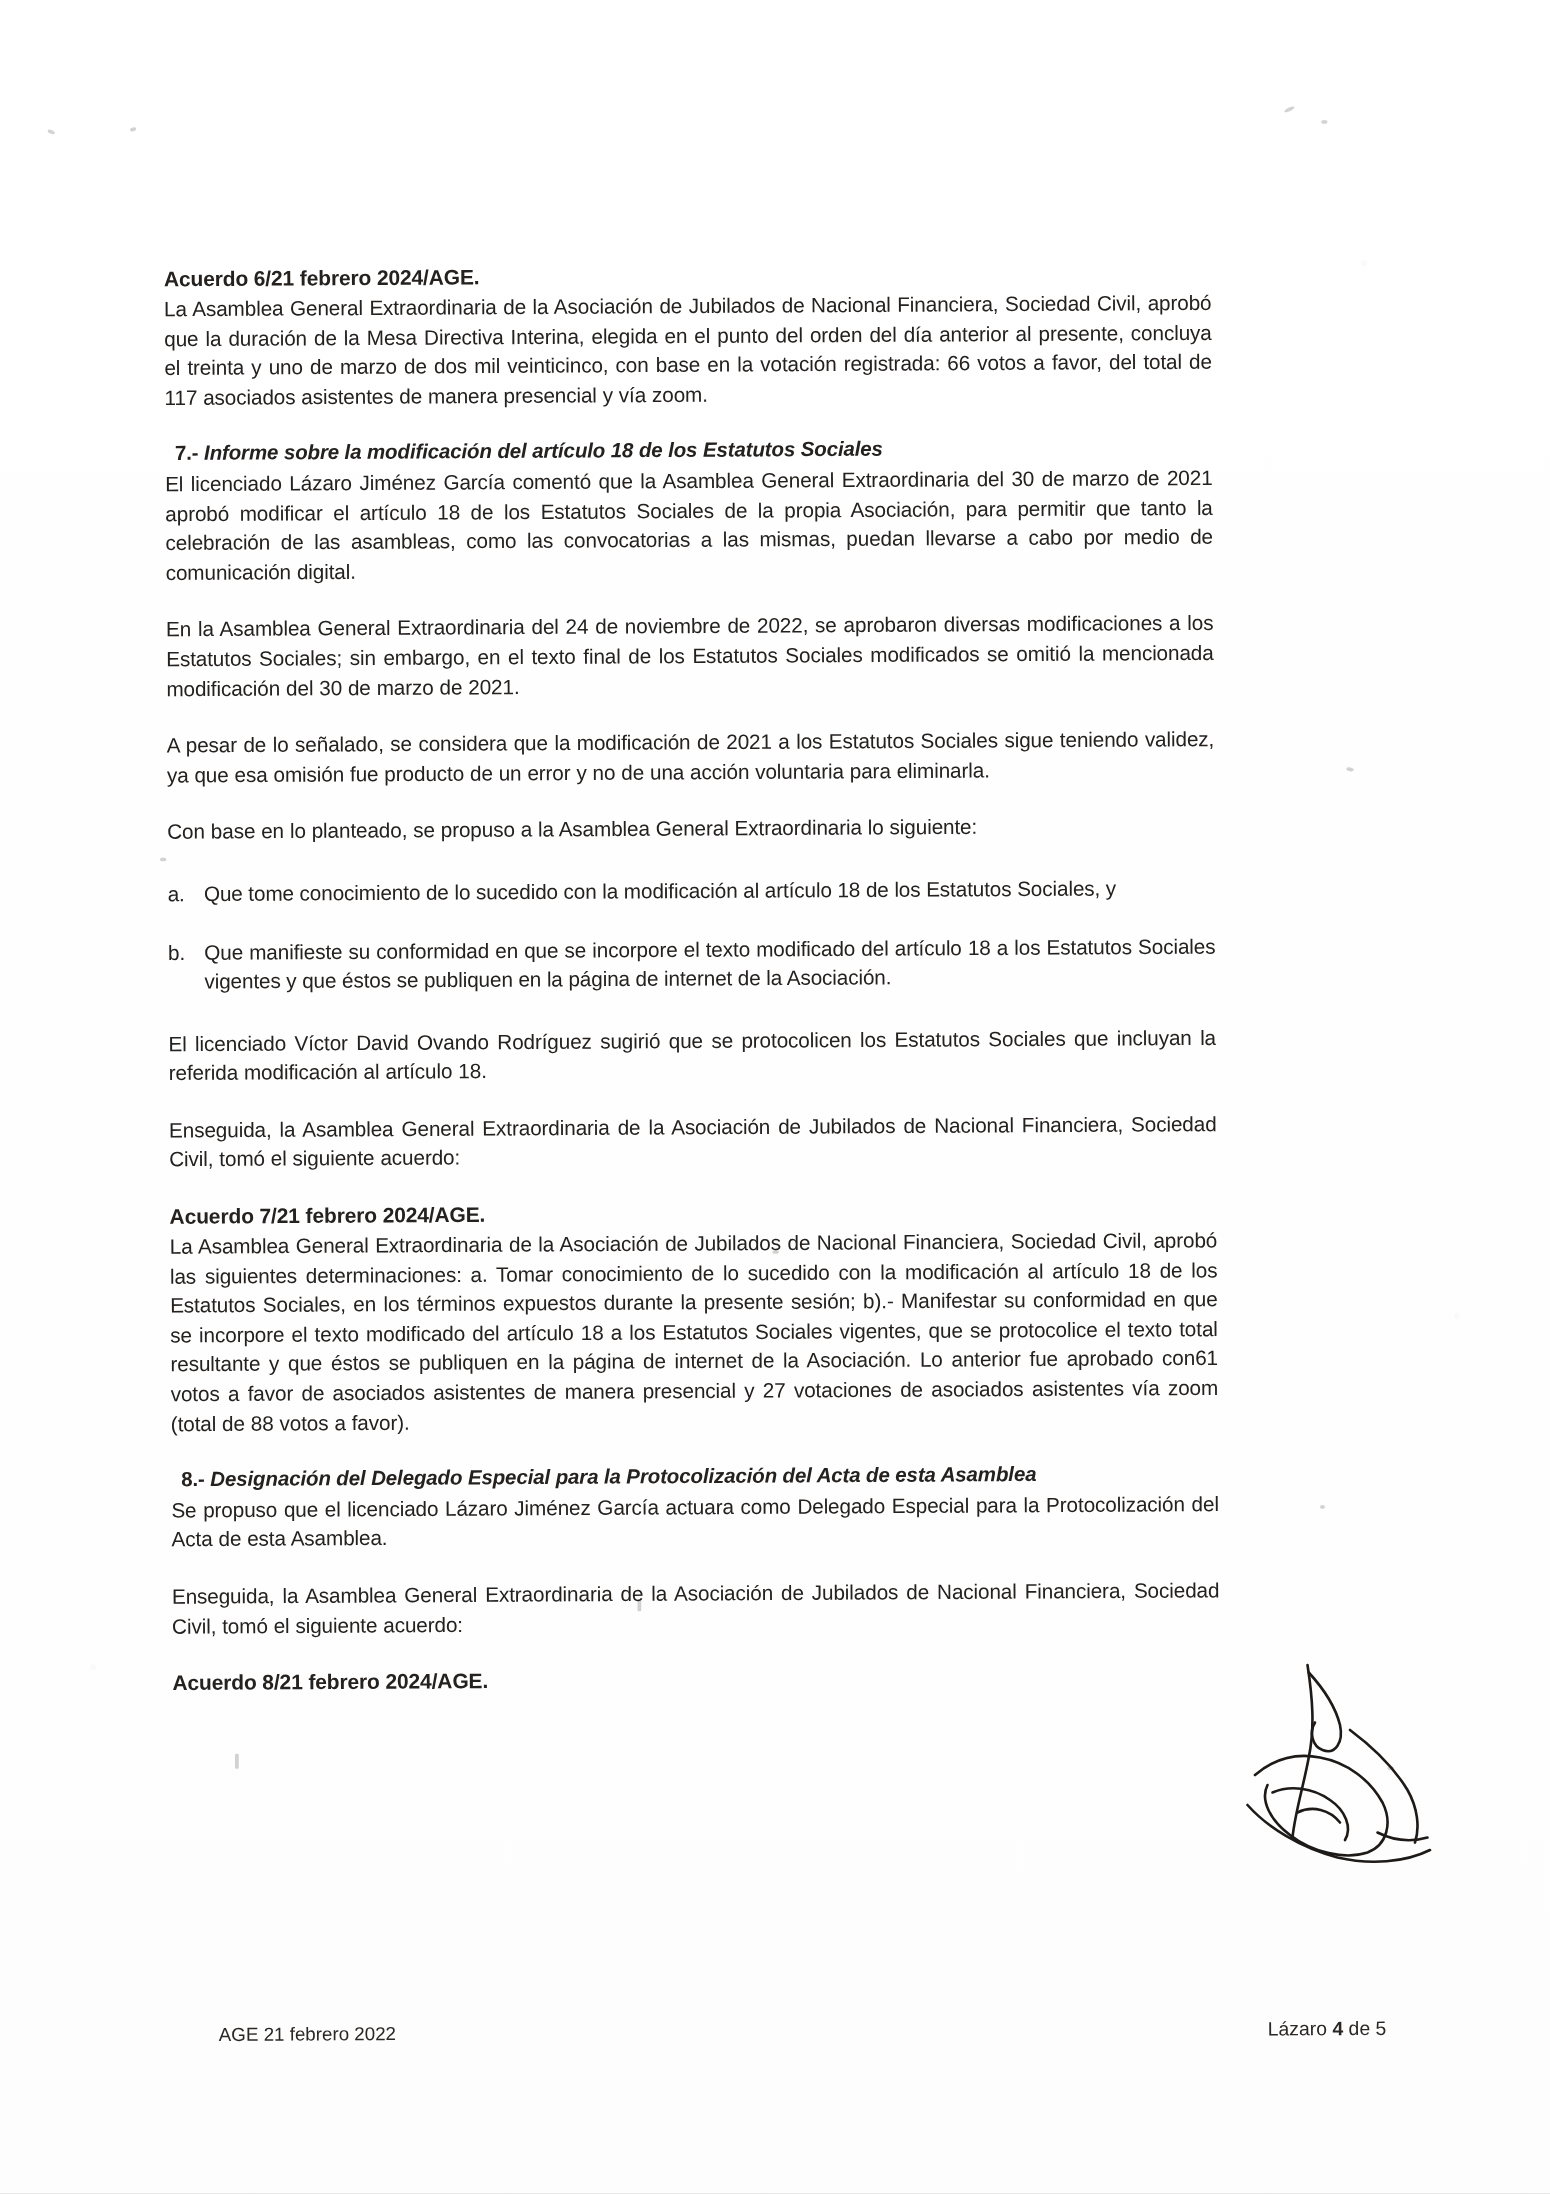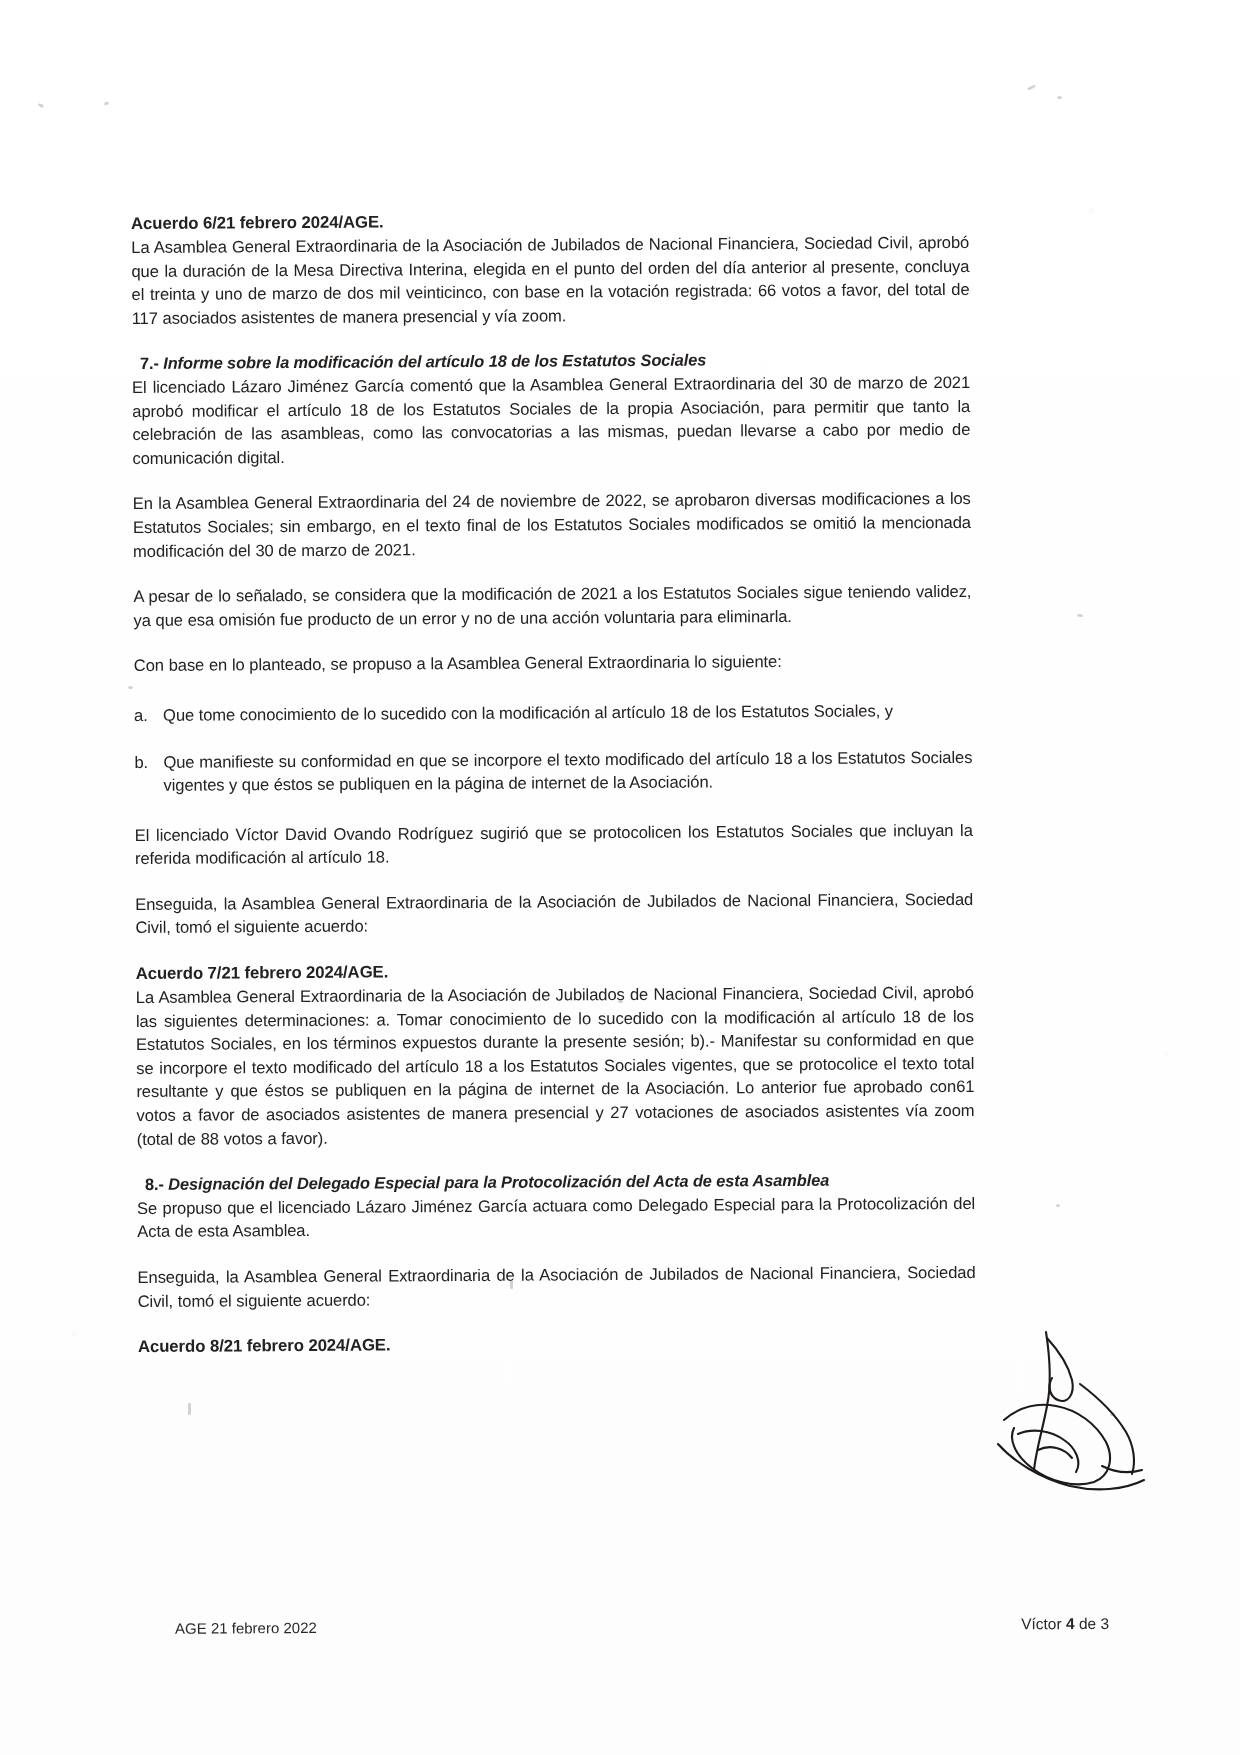--- a/index.html
+++ b/index.html
@@ -242,18 +242,18 @@
         <path d="M14 120 C30 138, 56 154, 86 162 C112 168, 140 166, 160 156"></path>
         <path d="M96 60 C112 72, 130 88, 142 108 C150 122, 152 138, 148 150"></path>
         <path d="M118 142 C130 148, 144 150, 158 146"></path>
       </g>
     </svg>
   </div>
 
   <div class="footer">
     <span class="footer-left">AGE 21 febrero 2022</span>
     <span class="footer-right">
-      <span>Víctor</span>
+      <span>Lázaro</span>
       <span class="pg">4</span>
-      <span>de 3</span>
+      <span>de 5</span>
     </span>
   </div>
 </div>
 
 </body></html>

